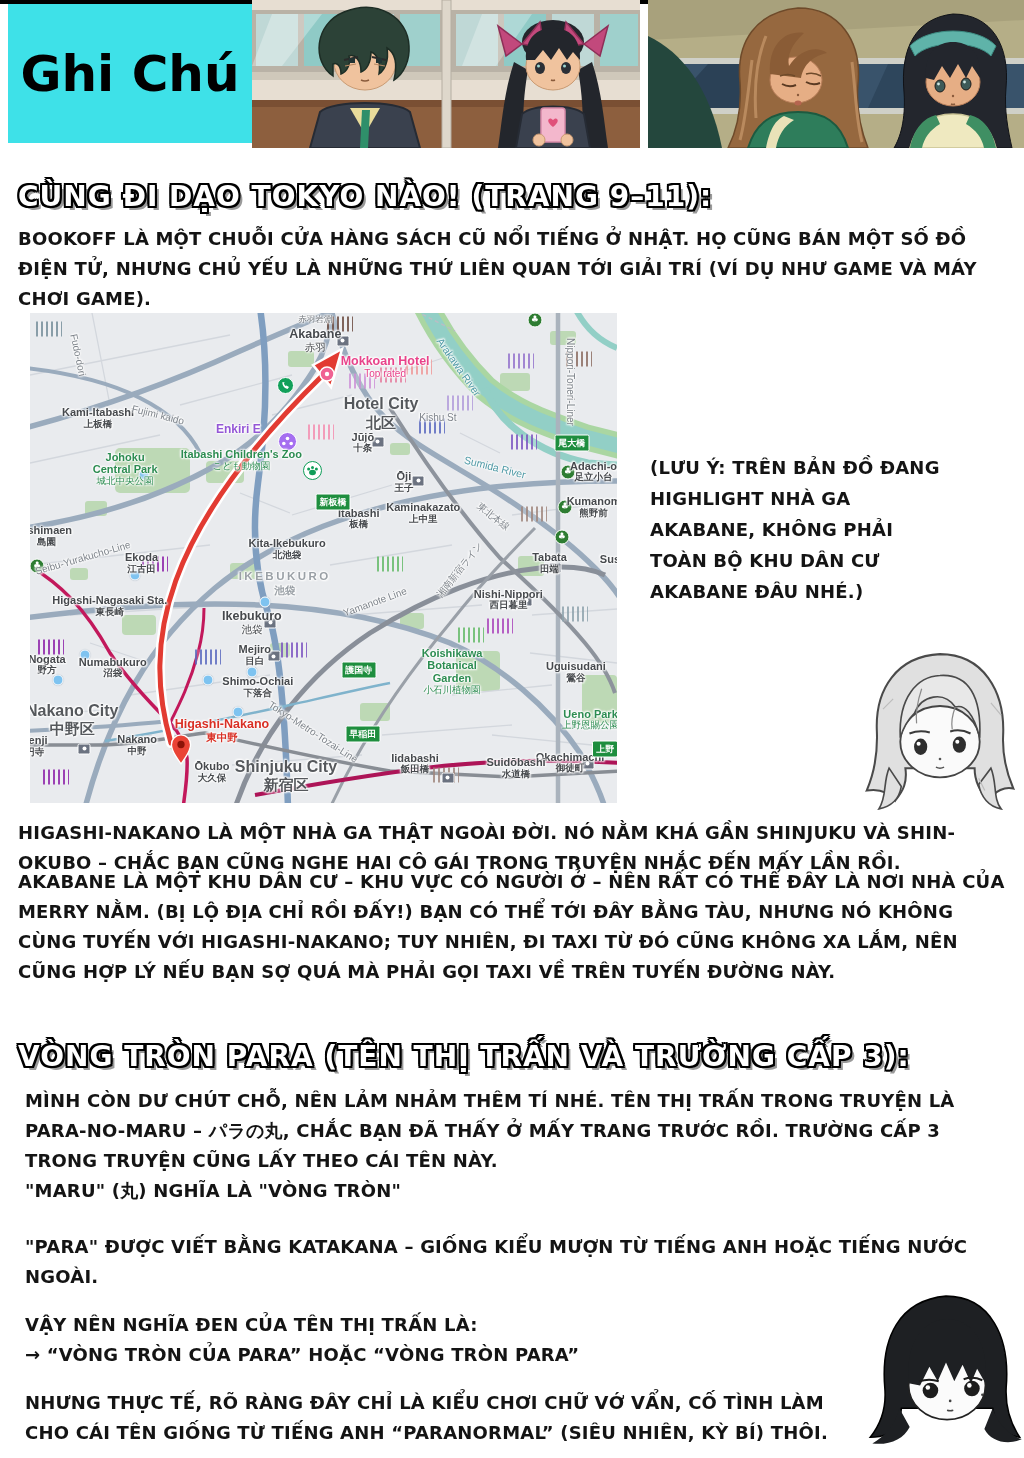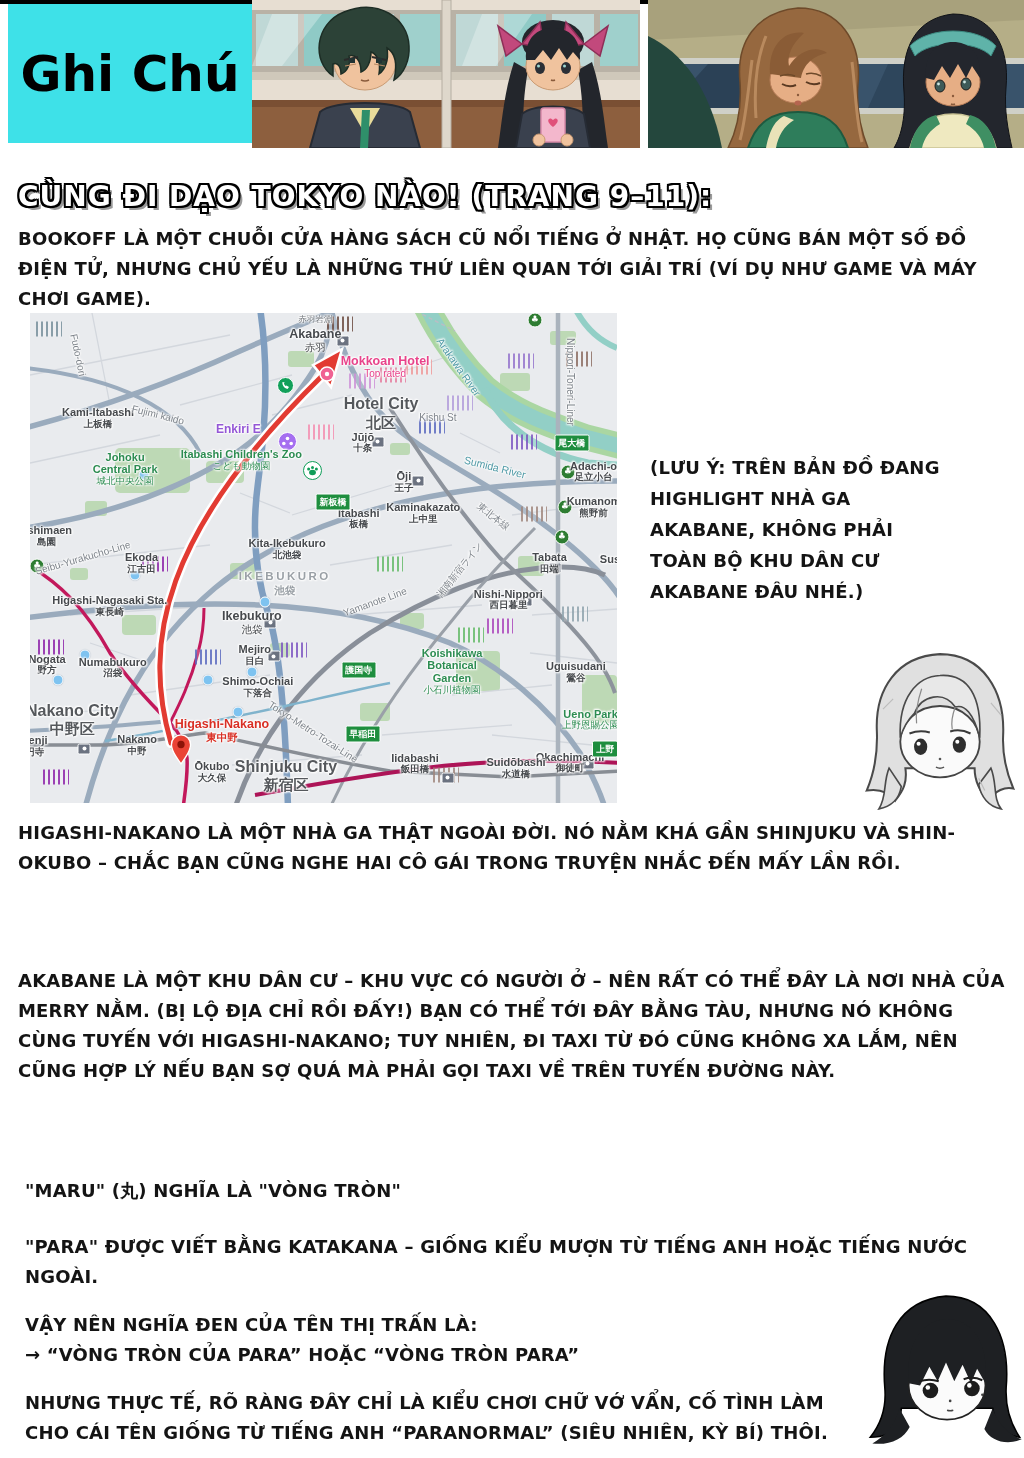--- a/index.html
+++ b/index.html
@@ -531,22 +531,24 @@
       <ellipse cx="99" cy="95" rx="6.5" ry="8" fill="#2e2e2e"></ellipse>
       <circle cx="59" cy="94" r="2" fill="#fff"></circle>
       <circle cx="97" cy="92" r="2" fill="#fff"></circle>
       <circle cx="80" cy="109" r="1.3" fill="#555"></circle>
       <path d="M76,117 Q80,119 84,117" stroke="#555" stroke-width="1.5" fill="none"></path>
       <path d="M24,60 L34,50 M130,54 L140,66 M118,128 L124,140" stroke="#bdbdbd" stroke-width="1.2"></path>
     </svg>
   </div>
 
   <div class="comic" style="left:18px;top:818px;width:988px;">HIGASHI-NAKANO LÀ MỘT NHÀ GA THẬT NGOÀI ĐỜI. NÓ NẰM KHÁ GẦN SHINJUKU VÀ SHIN-OKUBO – CHẮC BẠN CŨNG NGHE HAI CÔ GÁI TRONG TRUYỆN NHẮC ĐẾN MẤY LẦN RỒI.</div>
-  <div class="comic" style="left:18px;top:966px;width:988px;">AKABANE LÀ MỘT KHU DÂN CƯ – KHU VỰC CÓ NGƯỜI Ở – NÊN RẤT CÓ THỂ ĐÂY LÀ NƠI NHÀ CỦA MERRY NẰM. (BỊ LỘ ĐỊA CHỈ RỒI ĐẤY!) BẠN CÓ THỂ TỚI ĐÂY BẰNG TÀU, NHƯNG NÓ KHÔNG CÙNG TUYẾN VỚI HIGASHI-NAKANO; TUY NHIÊN, ĐI TAXI TỪ ĐÓ CŨNG KHÔNG XA LẮM, NÊN CŨNG HỢP LÝ NẾU BẠN SỢ QUÁ MÀ PHẢI GỌI TAXI VỀ TRÊN TUYẾN ĐƯỜNG NÀY.</div>
-
+  <div class="comic" style="left:18px;top:867px;width:988px;">AKABANE LÀ MỘT KHU DÂN CƯ – KHU VỰC CÓ NGƯỜI Ở – NÊN RẤT CÓ THỂ ĐÂY LÀ NƠI NHÀ CỦA MERRY NẰM. (BỊ LỘ ĐỊA CHỈ RỒI ĐẤY!) BẠN CÓ THỂ TỚI ĐÂY BẰNG TÀU, NHƯNG NÓ KHÔNG CÙNG TUYẾN VỚI HIGASHI-NAKANO; TUY NHIÊN, ĐI TAXI TỪ ĐÓ CŨNG KHÔNG XA LẮM, NÊN CŨNG HỢP LÝ NẾU BẠN SỢ QUÁ MÀ PHẢI GỌI TAXI VỀ TRÊN TUYẾN ĐƯỜNG NÀY.</div>
+
+  <div class="heading" style="left:18px;top:1040px;">VÒNG TRÒN PARA (TÊN THỊ TRẤN VÀ TRƯỜNG CẤP 3):</div>
+  <div class="comic" style="left:25px;top:1086px;width:962px;">MÌNH CÒN DƯ CHÚT CHỖ, NÊN LẢM NHẢM THÊM TÍ NHÉ. TÊN THỊ TRẤN TRONG TRUYỆN LÀ PARA-NO-MARU – パラの丸, CHẮC BẠN ĐÃ THẤY Ở MẤY TRANG TRƯỚC RỒI. TRƯỜNG CẤP 3 TRONG TRUYỆN CŨNG LẤY THEO CÁI TÊN NÀY.</div>
   <div class="comic" style="left:25px;top:1176px;width:962px;">"MARU" (丸) NGHĨA LÀ "VÒNG TRÒN"</div>
   <div class="comic" style="left:25px;top:1232px;width:962px;">"PARA" ĐƯỢC VIẾT BẰNG KATAKANA – GIỐNG KIỂU MƯỢN TỪ TIẾNG ANH HOẶC TIẾNG NƯỚC NGOÀI.</div>
   <div class="comic pre" style="left:25px;top:1310px;width:900px;">VẬY NÊN NGHĨA ĐEN CỦA TÊN THỊ TRẤN LÀ:
 →  “VÒNG TRÒN CỦA PARA” HOẶC “VÒNG TRÒN PARA”</div>
   <div class="comic" style="left:25px;top:1388px;width:842px;">NHƯNG THỰC TẾ, RÕ RÀNG ĐÂY CHỈ LÀ KIỂU CHƠI CHỮ VỚ VẨN, CỐ TÌNH LÀM CHO CÁI TÊN GIỐNG TỪ TIẾNG ANH “PARANORMAL” (SIÊU NHIÊN, KỲ BÍ) THÔI.</div>
 
   <div class="chibi" style="left:868px;top:1292px;">
     <svg width="156" height="166" viewBox="0 0 150 160">
       <path d="M75,4 C30,8 12,44 16,92 C18,114 10,130 2,140 C14,140 24,136 30,128 L32,112 L120,112 C122,128 132,138 146,140 C138,128 132,112 133,92 C137,44 118,4 75,4 Z" fill="#1e2023" stroke="#000" stroke-width="1.5"></path>
       <path d="M30,112 C26,130 14,140 4,146 C20,148 34,142 40,130 Z" fill="#1e2023"></path>

